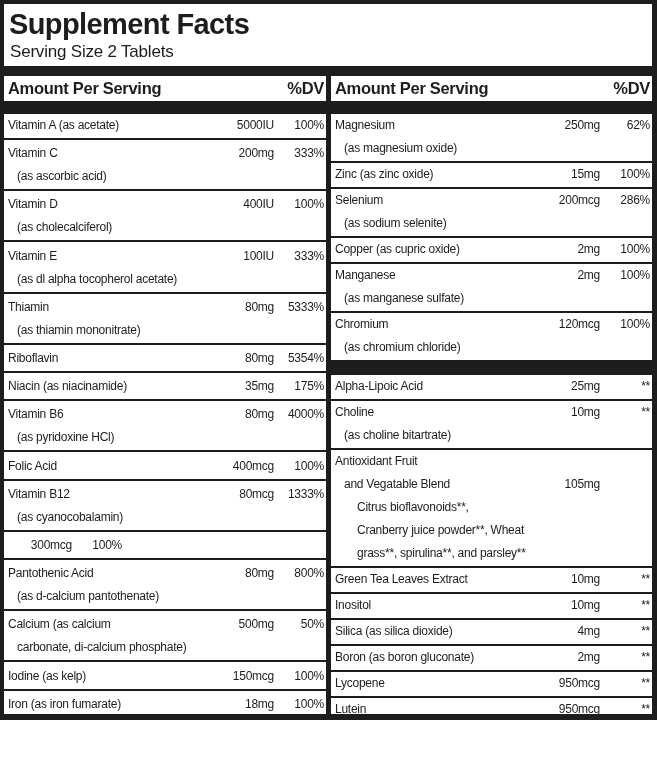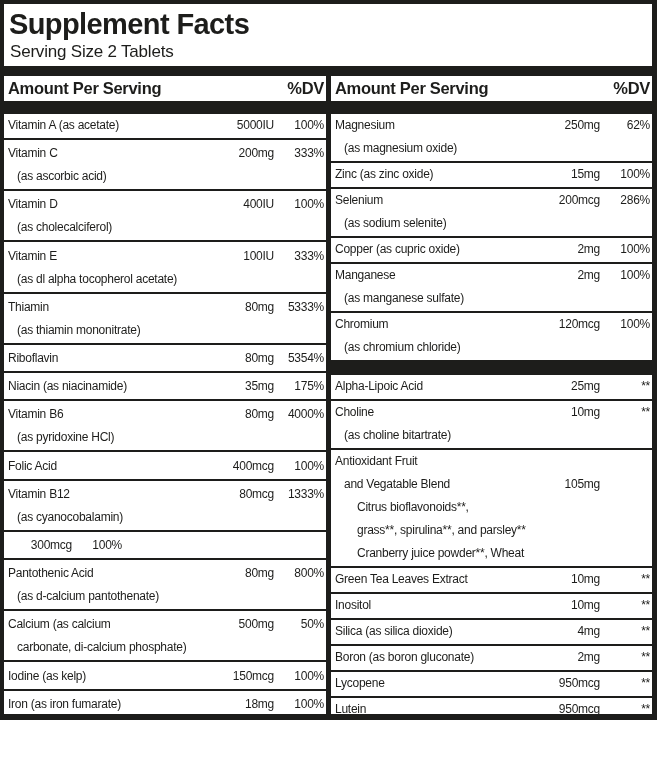--- a/index.html
+++ b/index.html
@@ -286,24 +286,24 @@
           </div>
           <div class="line ind1">
             <span class="nm">and Vegatable Blend</span>
             <span class="amt">105mg</span>
             <span class="dv"></span>
           </div>
           <div class="line ind2">
             <span class="nm">Citrus bioflavonoids**,</span>
           </div>
           <div class="line ind2">
+            <span class="nm">Cranberry juice powder**, Wheat</span>
+          </div>
+          <div class="line ind2">
             <span class="nm">grass**, spirulina**, and parsley**</span>
-          </div>
-          <div class="line ind2">
-            <span class="nm">Cranberry juice powder**, Wheat</span>
           </div>
         </div>
         <div class="row">
           <div class="line">
             <span class="nm">Green Tea Leaves Extract</span>
             <span class="amt">10mg</span>
             <span class="dv">**</span>
           </div>
         </div>
         <div class="row">

